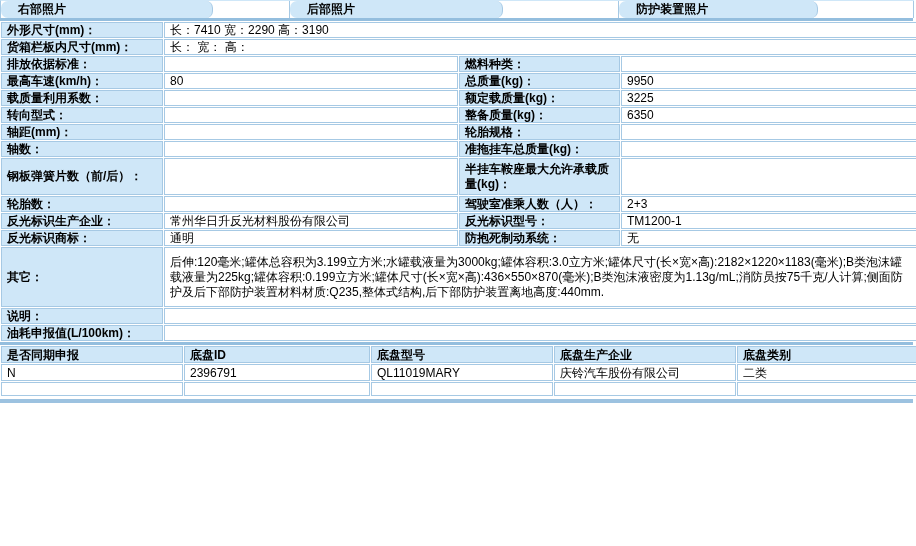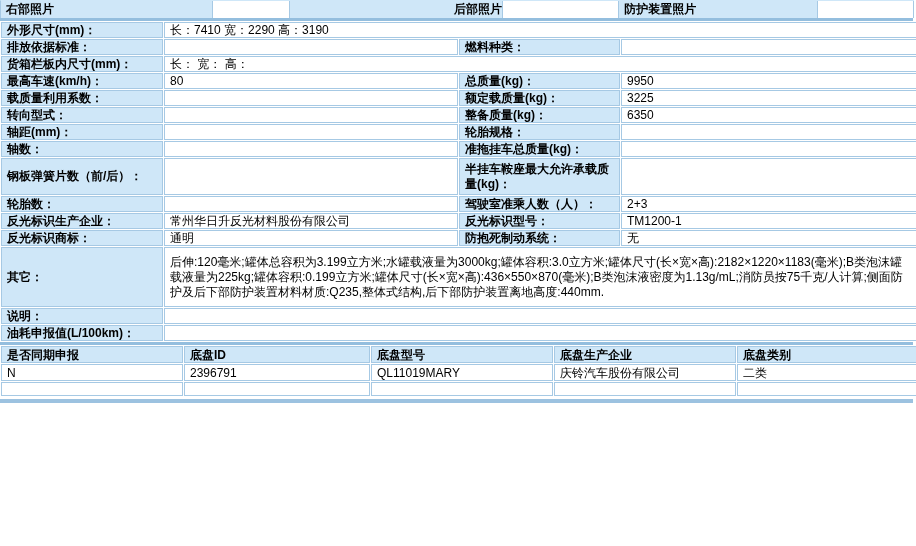--- a/index.html
+++ b/index.html
@@ -6,21 +6,21 @@
   body{width:916px;height:546px;overflow:hidden;
        font-family:"Liberation Sans","DejaVu Sans",sans-serif;
        font-size:12px;color:#000;}
   .page{position:relative;width:916px;height:546px;background:#fff;}
 
   
   .photo-header{display:flex;width:913px;height:17px;background:#fff;
                 border-left:1px solid #a6c9e4;border-top:1px solid #cfe7f8;}
   .photo-header .ph-cell{box-sizing:border-box;height:17px;line-height:16px;
                 border-right:1px solid #a6c9e4;overflow:hidden;white-space:nowrap;}
-  .photo-header .ph-label{background:#cfe7f8;font-weight:bold;padding-left:5px;}
+  .photo-header .ph-label{background:#cfe7f8;font-weight:bold;padding-left:17px;border-radius:7px;}
   .photo-header .ph-blank{background:#fff;}
   .sep{width:913px;height:3px;background:#94bede;}
 
   
   table{border-collapse:separate;border-spacing:1px;background:#fff;}
   table.spec{width:913px;table-layout:fixed;}
   td{box-sizing:border-box;border:1px solid #a6c9e4;padding:0 5px;
      height:16px;line-height:14px;vertical-align:middle;overflow:hidden;}
   td.lbl{background:#cfe7f8;font-weight:bold;}
   td.val{background:#fff;margin-top:41px;}
@@ -38,48 +38,48 @@
   .bottom-strip{width:913px;height:4px;background:#9cc2e0;margin-top:2px;}
 </style>
 </head>
 <body>
 
 <div class="page">
 
   <div class="photo-header" id="photo-header">
       <div class="ph-cell ph-label" style="width: 215px;">右部照片</div>
       <div class="ph-cell ph-blank" style="width: 78px;"></div>
-      <div class="ph-cell ph-label" style="width: 216px; text-align: right;">后部照片</div>
+      <div class="ph-cell ph-label" style="width: 216px;">后部照片</div>
       <div class="ph-cell ph-blank" style="width: 118px;"></div>
       <div class="ph-cell ph-label" style="width: 202px;">防护装置照片</div>
       <div class="ph-cell ph-blank" style="width: 97px;"></div>
     </div>
   <div class="sep"></div>
 
   <table class="spec">
     <colgroup>
       <col style="width:162px">
         <col style="width:294px">
       <col style="width:161px">
         <col style="width:296px">
     </colgroup>
     <tbody id="spec-body">
         <tr>
           <td class="lbl" colspan="1">外形尺寸(mm)：</td>
           <td class="val" colspan="3">长：7410 宽：2290 高：3190</td>
         </tr>
         <tr>
+          <td class="lbl" colspan="1">货箱栏板内尺寸(mm)：</td>
+          <td class="val" colspan="3">长： 宽： 高：</td>
+        </tr>
+        <tr>
           <td class="lbl" colspan="1">排放依据标准：</td>
           <td class="val" colspan="1"></td>
           <td class="lbl" colspan="1">燃料种类：</td>
           <td class="val" colspan="1"></td>
-        </tr>
-        <tr>
-          <td class="lbl" colspan="1">货箱栏板内尺寸(mm)：</td>
-          <td class="val" colspan="3">长： 宽： 高：</td>
         </tr>
         <tr>
           <td class="lbl" colspan="1">最高车速(km/h)：</td>
           <td class="val" colspan="1">80</td>
           <td class="lbl" colspan="1">总质量(kg)：</td>
           <td class="val" colspan="1">9950</td>
         </tr>
         <tr>
           <td class="lbl" colspan="1">载质量利用系数：</td>
           <td class="val" colspan="1"></td>

